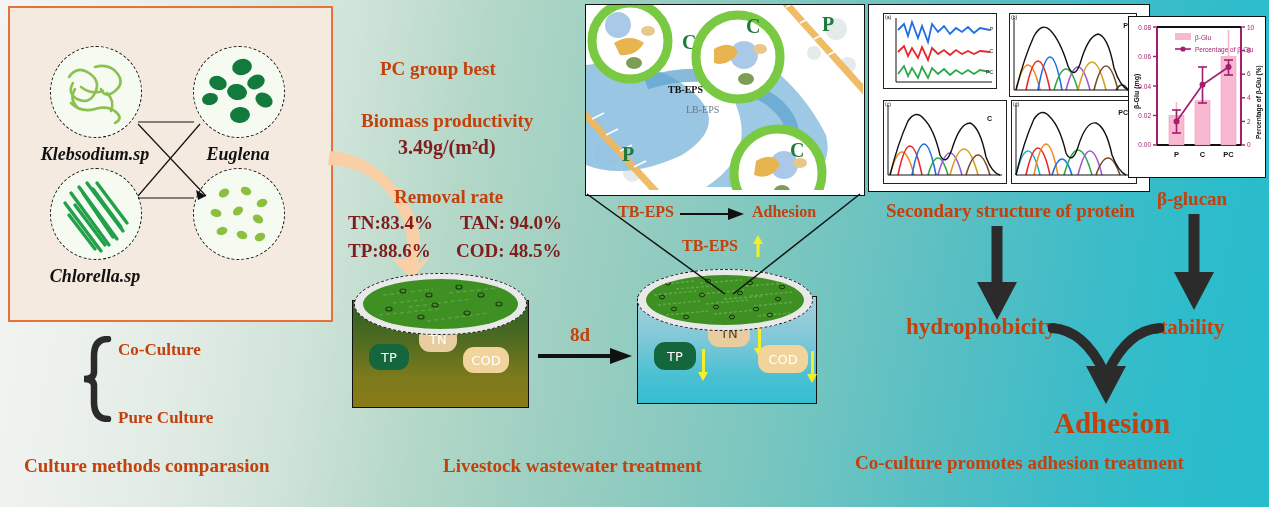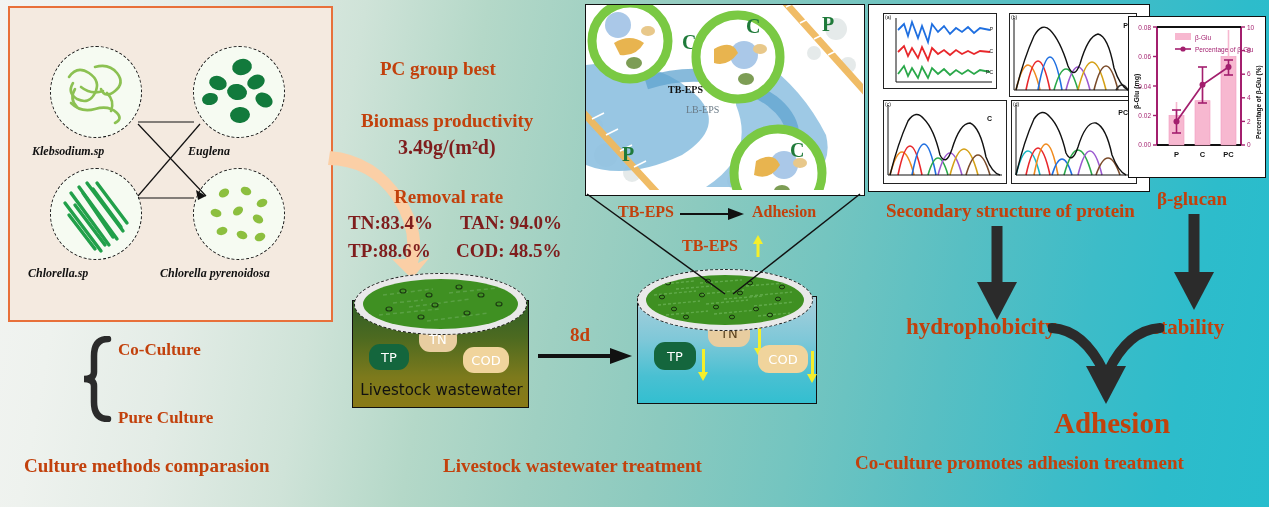--- a/index.html
+++ b/index.html
@@ -15,21 +15,21 @@
   }
   .abs{position:absolute;}
   
   #species-panel{
     left:8px;top:6px;width:325px;height:316px;
     background:#f4eae0;border:2px solid #e8703a;box-sizing:border-box;
   }
   .dish{position:absolute;border:1.6px dashed #1a1a1a;border-radius:50%;
     background:#f6fbf2;overflow:hidden;}
   .sp-label{position:absolute;font-style:italic;font-weight:bold;
-    font-size:12px;color:#111;white-space:nowrap;text-align:left;}
+    font-size:18px;color:#111;white-space:nowrap;text-align:center;}
   
   .ctr{position:absolute;text-align:center;font-weight:bold;color:#c2410c;white-space:nowrap;}
   .red{color:#7f1d1d;}
   
   .vessel{position:absolute;border:1.5px solid #111;box-sizing:border-box;}
   .rim{position:absolute;border-radius:50%;background:#e9e9e9;
        border:1.4px dashed #222;box-sizing:border-box;}
   .pond{position:absolute;border-radius:50%;background:#3f9022;overflow:hidden;}
   .tag{position:absolute;border-radius:11px;display:flex;align-items:center;
        justify-content:center;font-family:"DejaVu Sans",sans-serif;
@@ -110,21 +110,20 @@
         <ellipse cx="68" cy="34" rx="5.5" ry="4" transform="rotate(-20 68 34)"></ellipse>
         <ellipse cx="22" cy="44" rx="5.5" ry="4" transform="rotate(15 22 44)"></ellipse>
         <ellipse cx="44" cy="42" rx="5.5" ry="4" transform="rotate(-35 44 42)"></ellipse>
         <ellipse cx="64" cy="50" rx="5.5" ry="4" transform="rotate(30 64 50)"></ellipse>
         <ellipse cx="28" cy="62" rx="5.5" ry="4" transform="rotate(-15 28 62)"></ellipse>
         <ellipse cx="48" cy="66" rx="5.5" ry="4" transform="rotate(20 48 66)"></ellipse>
         <ellipse cx="66" cy="68" rx="5.5" ry="4" transform="rotate(-25 66 68)"></ellipse>
       </g>
     </svg>
   </div>
-  <div class="sp-label" style="left:150px;top:258px;width:170px;">Chlorella pyrenoidosa</div>
 
   <svg class="abs" style="left:0;top:0;width:325px;height:316px;pointer-events:none;" viewBox="0 0 325 316">
     <g stroke="#111" stroke-width="1.2" fill="none">
       <line x1="128" y1="114" x2="184" y2="114"></line>
       <line x1="128" y1="190" x2="184" y2="190"></line>
       <line x1="128" y1="116" x2="196" y2="188"></line>
       <line x1="128" y1="188" x2="190" y2="116"></line>
     </g>
     <polygon points="196,188 186,182 188,192" fill="#111"></polygon>
   </svg>
@@ -151,22 +150,20 @@
 <div class="ctr red" style="left:348px;top:212px;font-size:19px;">TN:83.4%</div>
 <div class="ctr red" style="left:460px;top:212px;font-size:19px;">TAN: 94.0%</div>
 <div class="ctr red" style="left:348px;top:240px;font-size:19px;">TP:88.6%</div>
 <div class="ctr red" style="left:456px;top:240px;font-size:19px;">COD: 48.5%</div>
 
 <div class="vessel" style="left:352px;top:300px;width:177px;height:108px;
             background:linear-gradient(#2f5f27 0%,#4d6a20 35%,#7d7a1c 72%,#8a7a16 100%);">
   <div class="tag" style="left:16px;top:43px;width:40px;height:26px;background:#14663d;">TP</div>
   <div class="tag" style="left:66px;top:25px;width:38px;height:26px;background:#e8cda0;">TN</div>
   <div class="tag" style="left:110px;top:46px;width:46px;height:26px;background:#f0d49c;">COD</div>
-  <div class="abs" style="left:0;top:80px;width:177px;text-align:center;color:#111;font-size:15px;
-              font-family:'DejaVu Sans',sans-serif;">Livestock wastewater</div>
 </div>
 <div class="rim" style="left:354px;top:273px;width:173px;height:62px;"></div>
 <div class="pond" style="left:363px;top:279px;width:155px;height:50px;">
   <svg width="155" height="50" viewBox="0 0 155 50">
     <g stroke="#5fa44a" stroke-width="1.5" stroke-dasharray="4 3" opacity="0.85">
       <line x1="20" y1="16" x2="70" y2="10"></line>
         <line x1="46" y1="28" x2="108" y2="20"></line>
       <line x1="16" y1="36" x2="76" y2="30"></line>
         <line x1="64" y1="42" x2="126" y2="34"></line>
       <line x1="86" y1="14" x2="134" y2="9"></line>

